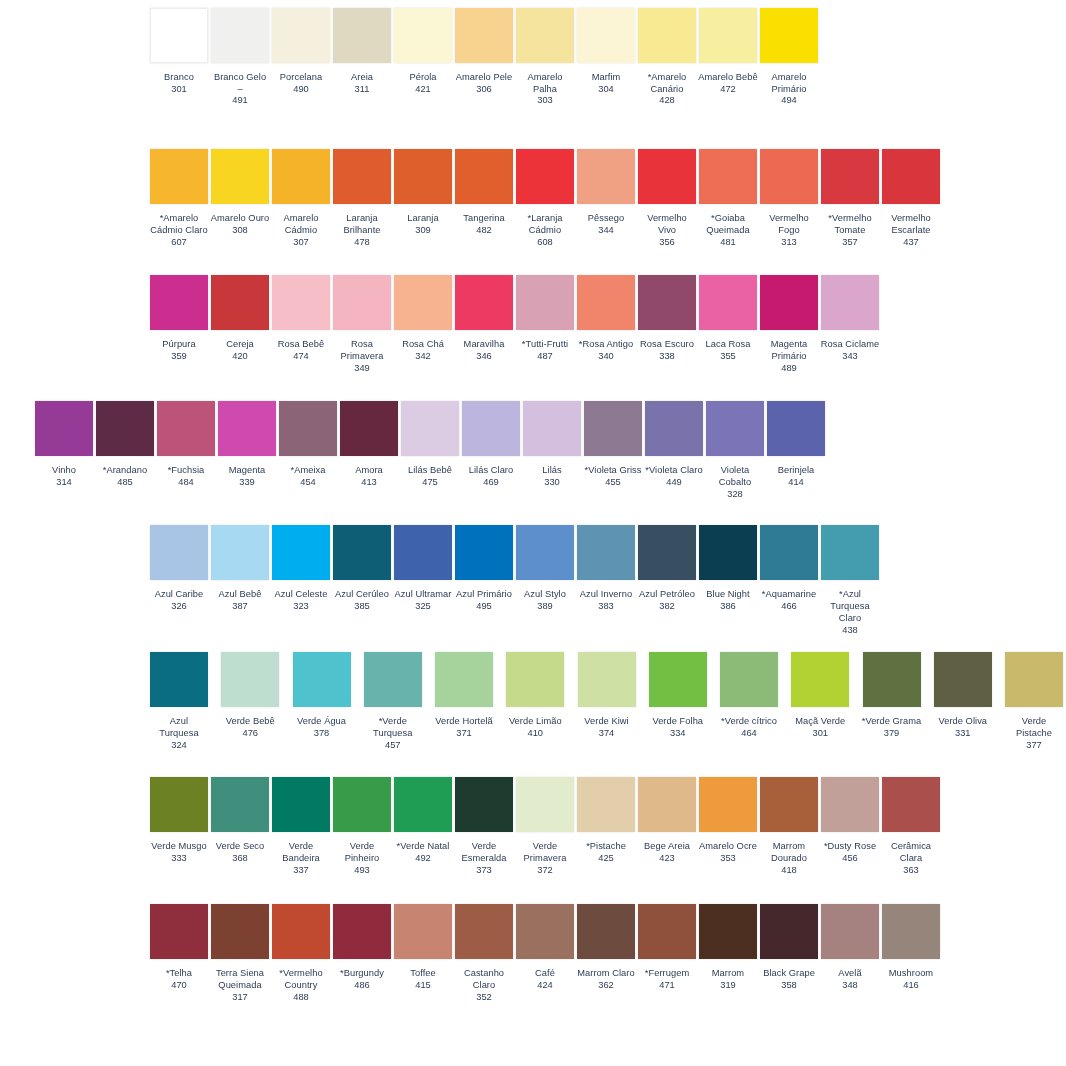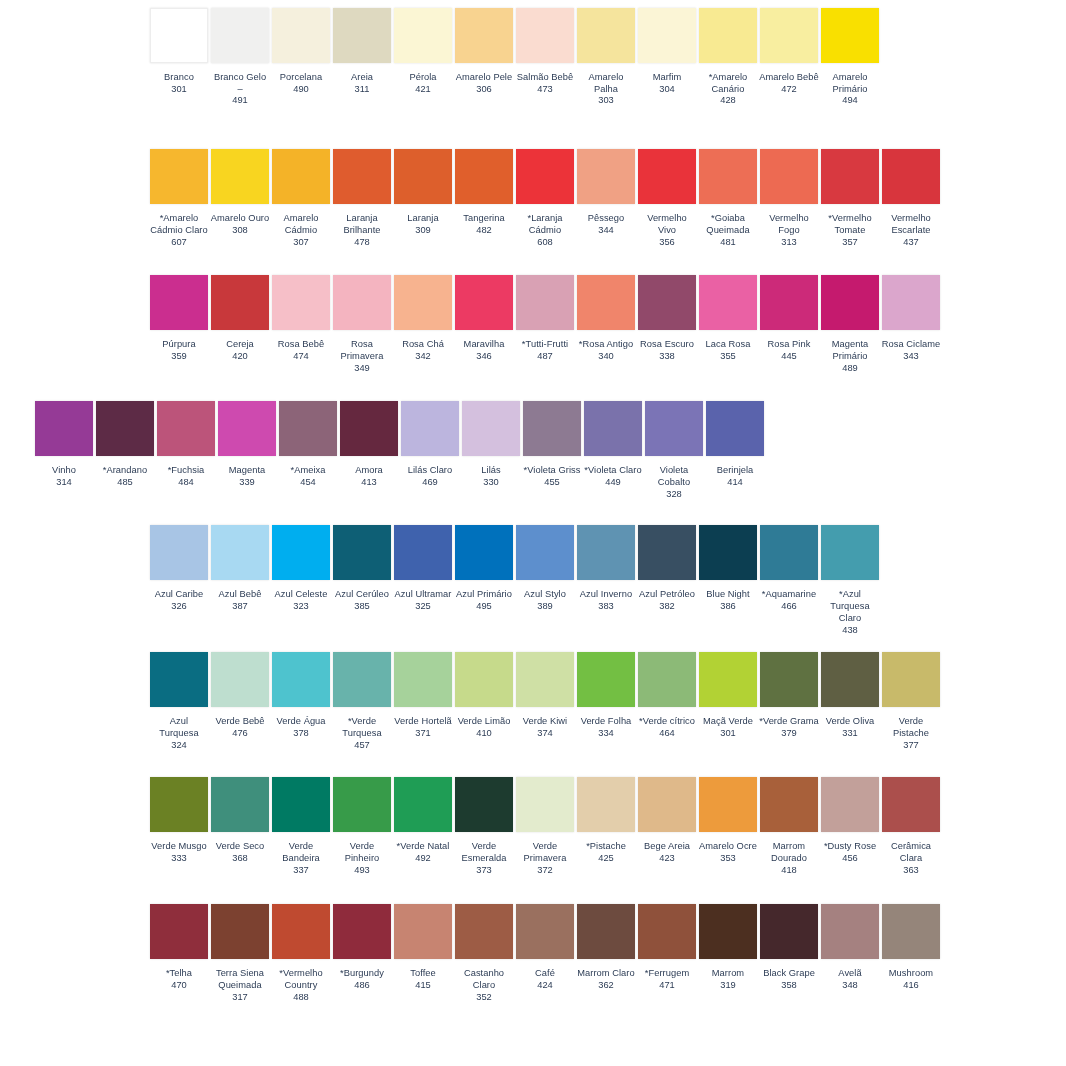--- a/index.html
+++ b/index.html
@@ -57,21 +57,21 @@
   }
   .swatch-code {
     display: block;
   }
   
   .r0 { margin-top: 8px; }
   .r1 { margin-top: 42px; }
   .r2 { margin-top: 27px; }
   .r3 { margin-top: 27px; padding-left: 35px; }
   .r4 { margin-top: 25px; }
-  .r5 { margin-top: 16px; }
+  .r5 { margin-top: 16px; justify-content: space-between; }
   .r6 { margin-top: 26px; }
   .r7 { margin-top: 28px; }
 </style>
 </head>
 <body>
 
 <div id="palette-sheet" style="background: rgb(255, 255, 255);">
     <div class="palette-row r0">
       <div class="swatch-cell">
         <div class="swatch-chip" style="background: rgb(255, 255, 255); border: 1px solid rgb(237, 237, 237);"></div>
@@ -109,27 +109,20 @@
         </div>
       </div>
       <div class="swatch-cell">
         <div class="swatch-chip" style="background: rgb(248, 211, 144);"></div>
         <div class="swatch-caption">
           <span class="swatch-name">Amarelo Pele</span>
           <span class="swatch-code">306</span>
         </div>
       </div>
       <div class="swatch-cell">
-        <div class="swatch-chip" style="background: rgb(250, 220, 208);"></div>
-        <div class="swatch-caption">
-          <span class="swatch-name">Salmão Bebê</span>
-          <span class="swatch-code">473</span>
-        </div>
-      </div>
-      <div class="swatch-cell">
         <div class="swatch-chip" style="background: rgb(245, 228, 157);"></div>
         <div class="swatch-caption">
           <span class="swatch-name">Amarelo Palha</span>
           <span class="swatch-code">303</span>
         </div>
       </div>
       <div class="swatch-cell">
         <div class="swatch-chip" style="background: rgb(251, 245, 214);"></div>
         <div class="swatch-caption">
           <span class="swatch-name">Marfim</span>
@@ -316,27 +309,20 @@
         </div>
       </div>
       <div class="swatch-cell">
         <div class="swatch-chip" style="background: rgb(234, 97, 164);"></div>
         <div class="swatch-caption">
           <span class="swatch-name">Laca Rosa</span>
           <span class="swatch-code">355</span>
         </div>
       </div>
       <div class="swatch-cell">
-        <div class="swatch-chip" style="background: rgb(204, 42, 121);"></div>
-        <div class="swatch-caption">
-          <span class="swatch-name">Rosa Pink</span>
-          <span class="swatch-code">445</span>
-        </div>
-      </div>
-      <div class="swatch-cell">
         <div class="swatch-chip" style="background: rgb(197, 26, 110);"></div>
         <div class="swatch-caption">
           <span class="swatch-name">Magenta Primário</span>
           <span class="swatch-code">489</span>
         </div>
       </div>
       <div class="swatch-cell">
         <div class="swatch-chip" style="background: rgb(219, 166, 204);"></div>
         <div class="swatch-caption">
           <span class="swatch-name">Rosa Ciclame</span>
@@ -378,20 +364,27 @@
         <div class="swatch-caption">
           <span class="swatch-name">*Ameixa</span>
           <span class="swatch-code">454</span>
         </div>
       </div>
       <div class="swatch-cell">
         <div class="swatch-chip" style="background: rgb(101, 40, 63);"></div>
         <div class="swatch-caption">
           <span class="swatch-name">Amora</span>
           <span class="swatch-code">413</span>
+        </div>
+      </div>
+      <div class="swatch-cell">
+        <div class="swatch-chip" style="background: rgb(219, 203, 227);"></div>
+        <div class="swatch-caption">
+          <span class="swatch-name">Lilás Bebê</span>
+          <span class="swatch-code">475</span>
         </div>
       </div>
       <div class="swatch-cell">
         <div class="swatch-chip" style="background: rgb(188, 181, 222);"></div>
         <div class="swatch-caption">
           <span class="swatch-name">Lilás Claro</span>
           <span class="swatch-code">469</span>
         </div>
       </div>
       <div class="swatch-cell">

